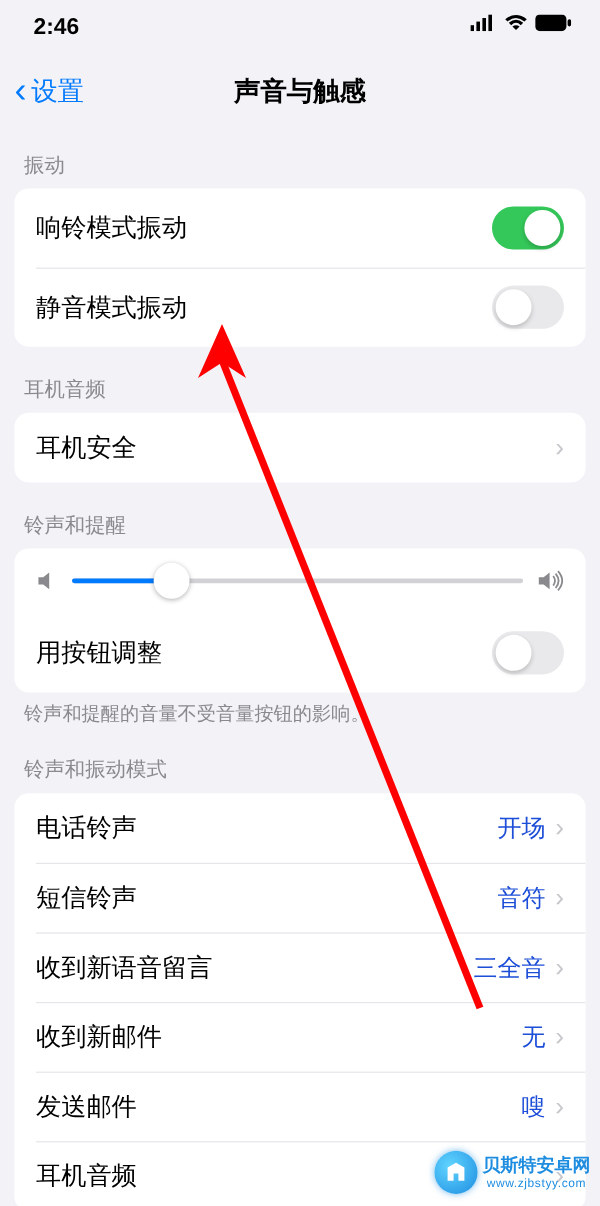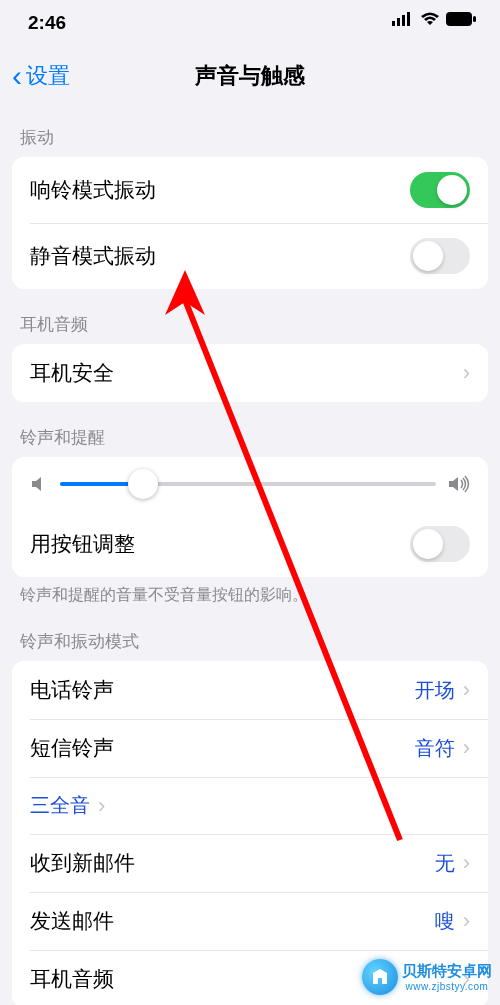--- a/index.html
+++ b/index.html
@@ -130,20 +130,21 @@
         </div>
     </div>
     <div class="row">
       <div class="row-label">短信铃声</div>
       <div class="row-right">
           <span class="row-value">音符</span>
           <span class="chevron">›</span>
         </div>
     </div>
     <div class="row">
+      <div class="row-label">收到新语音留言</div>
       <div class="row-right">
           <span class="row-value">三全音</span>
           <span class="chevron">›</span>
         </div>
     </div>
     <div class="row">
       <div class="row-label">收到新邮件</div>
       <div class="row-right">
           <span class="row-value">无</span>
           <span class="chevron">›</span>

